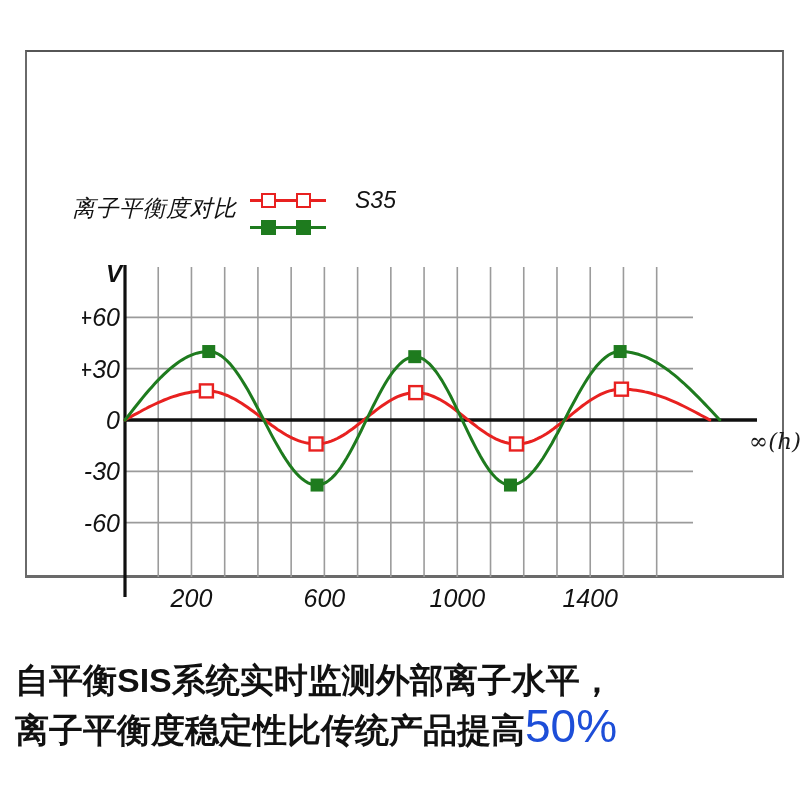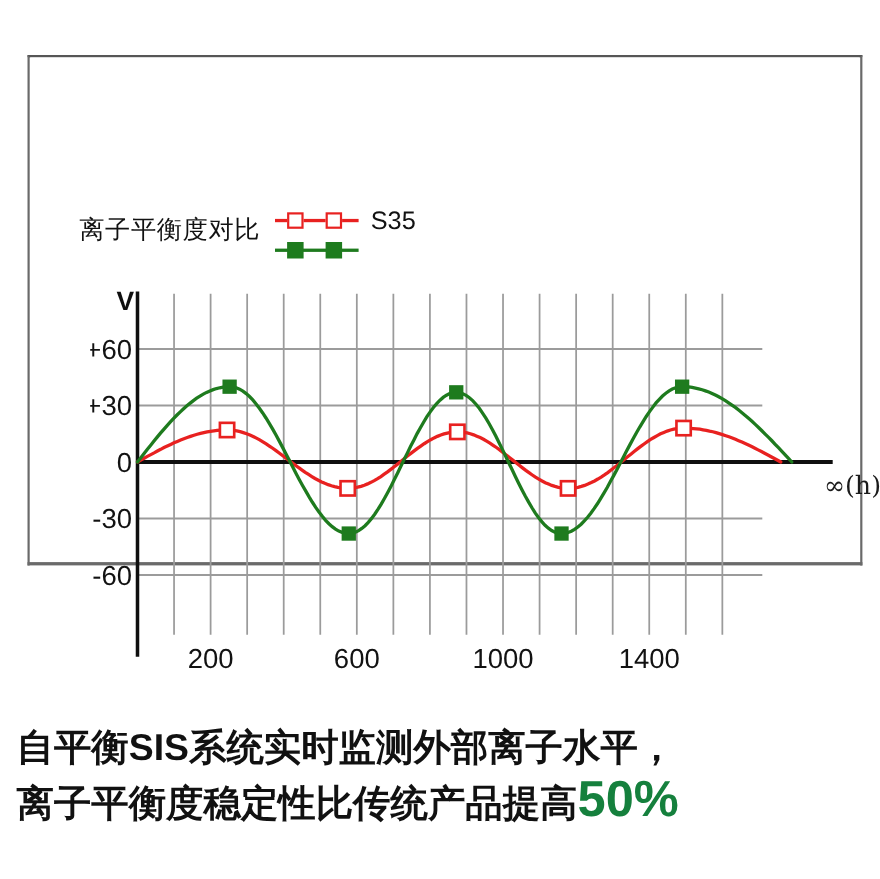--- a/index.html
+++ b/index.html
@@ -1,37 +1,37 @@
 <!DOCTYPE html>
 <html><head>
 <meta charset="utf-8">
 <style>
   html,body{margin:0;padding:0;background:#ffffff;}
   body{font-family:"Liberation Sans","DejaVu Sans",sans-serif;}
   .page{position:relative;width:800px;height:799px;background:#ffffff;overflow:hidden;}
 
   .chart-frame{
-    position:absolute;left:25px;top:50px;width:759px;height:464px;
+    position:absolute;left:25px;top:50px;width:759px;height:528px;
     box-sizing:border-box;background:#ffffff;
-    border:2px solid #6a6a6a;border-bottom-width:3px;border-top-color:#565656;
+    border:2px solid #6a6a6a;border-bottom-width:3px;border-top-color:#565656;font-style:italic;
   }
 
   .chart-title{
     position:absolute;left:45px;top:141px;
     font-size:23px;color:#121212;letter-spacing:0.5px;white-space:nowrap;
   }
 
   .legend{position:absolute;left:223px;top:135px;}
   .legend-row{display:flex;align-items:center;height:27px;}
   .legend-line{position:relative;width:76px;height:27px;flex:0 0 auto;}
   .legend-line .lline{position:absolute;left:0;top:12px;width:76px;height:3px;}
   .legend-line .sq{position:absolute;top:6px;width:15px;height:15px;box-sizing:border-box;}
   .legend-line .sq.a{left:11px;}
   .legend-line .sq.b{left:46px;}
-  .legend-label{margin-left:11px;font-size:23px;color:#121212;white-space:nowrap;}
+  .legend-label{margin-left:29px;font-size:23px;color:#121212;white-space:nowrap;}
 
   .plot-svg{position:absolute;left:55px;top:205px;}
 
   .caption{position:absolute;left:15px;width:800px;text-align:left;color:#111111;
     font-weight:bold;white-space:nowrap;}
   .caption-line1{top:659px;font-size:34px;line-height:42px;}
   .caption-line2{top:701px;font-size:34px;line-height:50px;}
   .caption-highlight{font-size:46px;font-weight:normal;}
 </style>
 </head>
@@ -104,15 +104,15 @@
         <rect x="532.9562" y="125.6894" width="13" height="13" fill="#ffffff" stroke="#e82120" stroke-width="2.4"></rect>
         <rect x="120.2396" y="88.032" width="13" height="13" fill="#1e7b1e" stroke="none" stroke-width="0"></rect>
         <rect x="228.5694" y="221.5446" width="13" height="13" fill="#1e7b1e" stroke="none" stroke-width="0"></rect>
         <rect x="326.2656" y="93.1671" width="13" height="13" fill="#1e7b1e" stroke="none" stroke-width="0"></rect>
         <rect x="421.96799999999996" y="221.5446" width="13" height="13" fill="#1e7b1e" stroke="none" stroke-width="0"></rect>
         <rect x="531.627" y="88.032" width="13" height="13" fill="#1e7b1e" stroke="none" stroke-width="0"></rect>
       </svg>
   </div>
 
   <div class="caption caption-line1">自平衡SIS系统实时监测外部离子水平，</div>
-  <div class="caption caption-line2"><span>离子平衡度稳定性比传统产品提高</span><span class="caption-highlight" id="cap-hl" style="color: #15803d; font-weight: bold;">50%</span></div>
+  <div class="caption caption-line2"><span>离子平衡度稳定性比传统产品提高</span><span class="caption-highlight" id="cap-hl" style="color: #1d4ed8;">50%</span></div>
 
 </div>
 
 </body></html>

